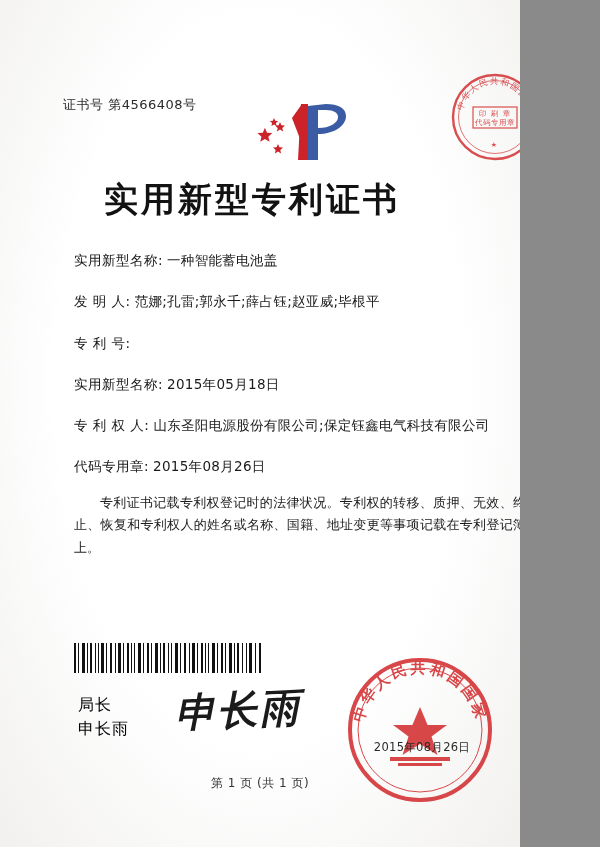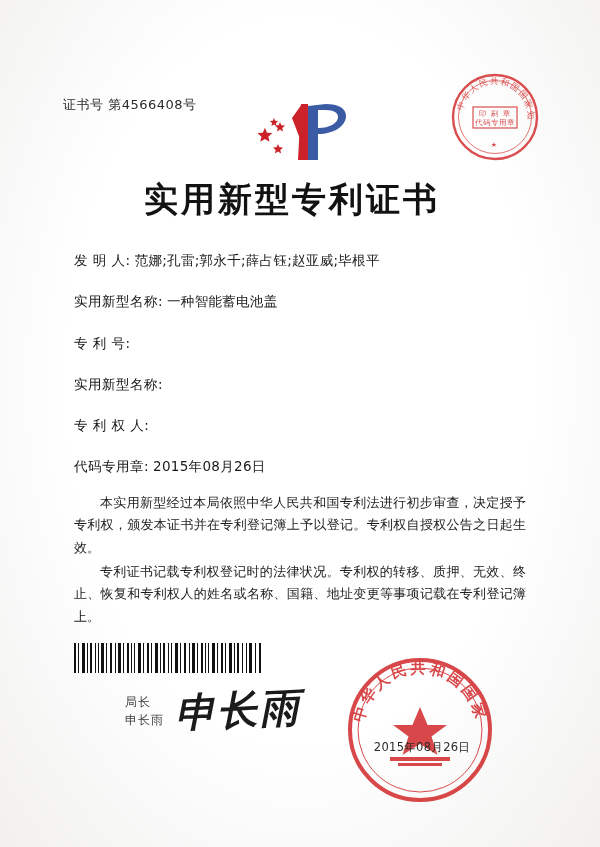--- a/index.html
+++ b/index.html
@@ -7,21 +7,21 @@
     padding: 0;
     background: #8a8a8a;
   }
   body {
     width: 600px;
     height: 847px;
     font-family: "DejaVu Sans", "Liberation Sans", sans-serif;
   }
   .page {
     position: relative;
-    width: 600px;
+    width: 520px;
     height: 847px;
     background: #ffffff;
     overflow: hidden;
   }
   
   .paper-tint {
     position: absolute;
     inset: 0;
     background:
       radial-gradient(ellipse at 50% 45%, rgba(255,255,255,0) 55%, rgba(200,196,190,0.25) 100%);
@@ -114,25 +114,24 @@
     top: 643px;
     width: 190px;
     height: 30px;
   }
 
   
   .sig-label {
     position: absolute;
     left: 78px;
     top: 693px;
-    font-size: 12px;
+    font-size: 16px;
     line-height: 1.5;
-    color: #404040;
+    color: #000000;
     letter-spacing: 1px;
-    margin-left: 47px;
   }
   .sig-hand {
     position: absolute;
     left: 175px;
     top: 683px;
     font-family: "DejaVu Serif", "Liberation Serif", serif;
     font-size: 40px;
     font-weight: bold;
     font-style: italic;
     color: #1b1b1b;
@@ -211,44 +210,45 @@
       <text x="46" y="45" font-size="7.5" fill="#d2282a" text-anchor="middle" font-family="'DejaVu Sans',sans-serif" letter-spacing="1">印 刷 章</text>
       <text x="46" y="54" font-size="7.5" fill="#d2282a" text-anchor="middle" font-family="'DejaVu Sans',sans-serif" letter-spacing="0.5">代码专用章</text>
       <text x="46" y="76" font-size="7" fill="#d2282a" text-anchor="middle" font-family="'DejaVu Sans',sans-serif" letter-spacing="2">★</text>
     </svg>
   </div>
 
   <div class="title">实用新型专利证书</div>
 
   <div class="fields">
     <div class="field-row">
+      <span class="field-label">实用新型名称:</span>
+      <span class="field-value">一种智能蓄电池盖</span>
+    </div>
+    <div class="field-row">
       <span class="field-label">发 明 人:</span>
       <span class="field-value">范娜;孔雷;郭永千;薛占钰;赵亚威;毕根平</span>
     </div>
     <div class="field-row">
+      <span class="field-label">专 利 号:</span>
+    </div>
+    <div class="field-row">
       <span class="field-label">实用新型名称:</span>
-      <span class="field-value">一种智能蓄电池盖</span>
-    </div>
-    <div class="field-row">
-      <span class="field-label">专 利 号:</span>
-    </div>
-    <div class="field-row">
-      <span class="field-label">实用新型名称:</span>
+      <span class="field-value">2015年05月18日</span>
     </div>
     <div class="field-row">
       <span class="field-label">专 利 权 人:</span>
+      <span class="field-value">山东圣阳电源股份有限公司;保定钰鑫电气科技有限公司</span>
     </div>
     <div class="field-row">
       <span class="field-label">代码专用章:</span>
       <span class="field-value">2015年08月26日</span>
     </div>
   </div>
 
   <div class="paragraphs">
-    <p>本实用新型经过本局依照中华人民共和国专利法进行初步审查，决定授予专利权，颁发本证书并在专利登记簿上予以登记。专利权自授权公告之日起生效。</p>
     <p>专利证书记载专利权登记时的法律状况。专利权的转移、质押、无效、终止、恢复和专利权人的姓名或名称、国籍、地址变更等事项记载在专利登记簿上。</p>
   </div>
 
   <div class="barcode">
     <svg width="190" height="30" viewBox="0 0 190 30">
       <g fill="#111">
         <rect x="0" y="0" width="2" height="30"></rect>
           <rect x="4" y="0" width="1" height="30"></rect>
         <rect x="8" y="0" width="3" height="30"></rect>
           <rect x="13" y="0" width="1" height="30"></rect>
@@ -318,14 +318,15 @@
 
       <g transform="translate(75,78)">
         <polygon points="0,-26 7.6,-8 27,-8 11.5,3.5 17.5,22 0,11 -17.5,22 -11.5,3.5 -27,-8 -7.6,-8" fill="#d2282a"></polygon>
         <rect x="-30" y="24" width="60" height="4" fill="#d2282a"></rect>
         <rect x="-22" y="30" width="44" height="3" fill="#d2282a"></rect>
       </g>
     </svg>
   </div>
   <div class="seal-date">2015年08月26日</div>
 
+  <div class="footer">第 1 页 (共 1 页)</div>
 
 </div>
 
 </body></html>

